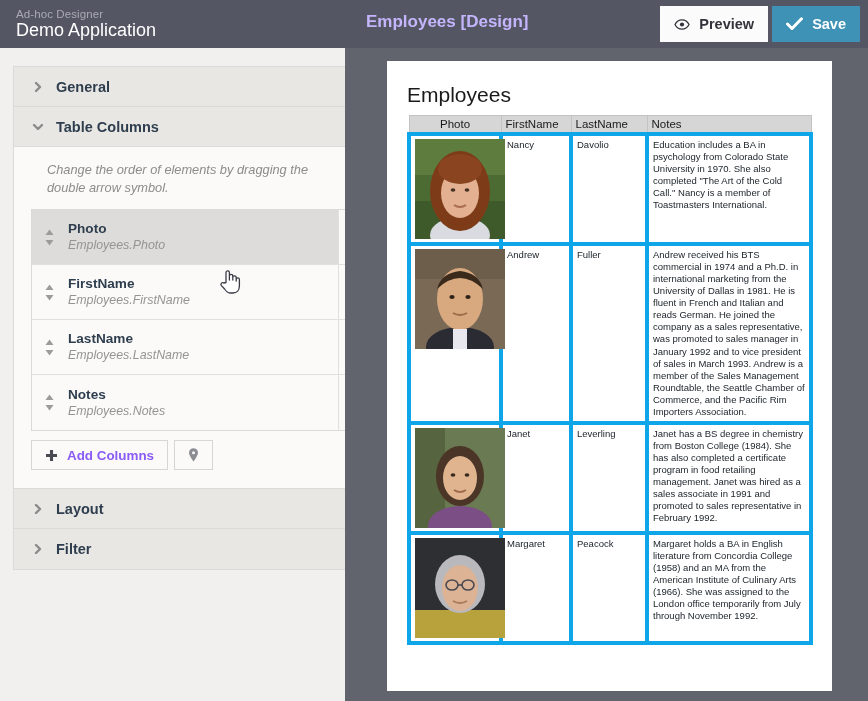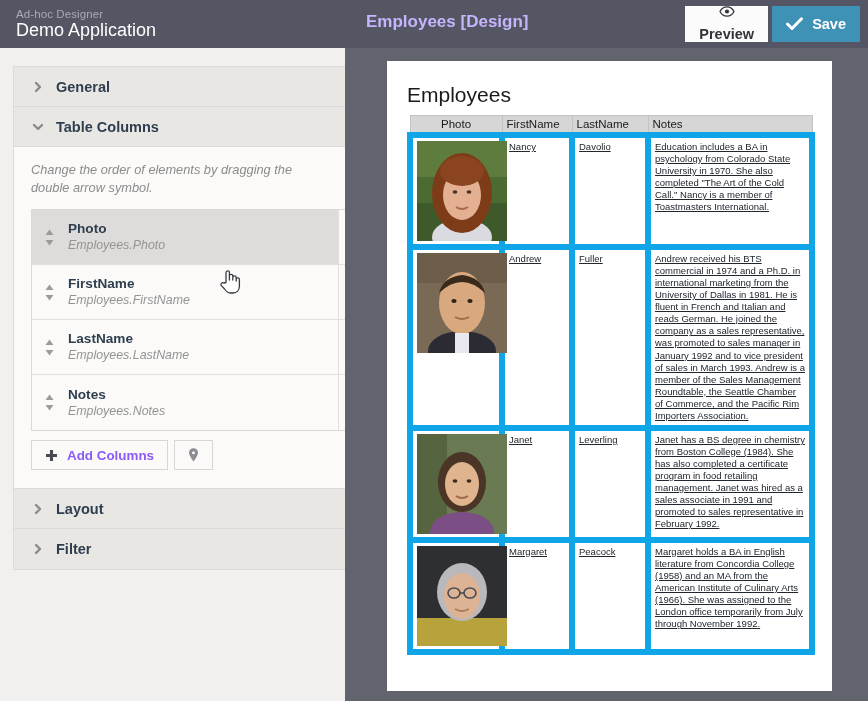--- a/index.html
+++ b/index.html
@@ -28,21 +28,21 @@
   .doc-title {
     position: absolute; left: 366px; top: 12px;
     font-size: 17px; font-weight: bold; color: #c4b5fd;
   }
   .topbtns { position: absolute; right: 8px; top: 6px; display: flex; gap: 4px; }
   .btn {
     height: 36px; display: flex; align-items: center; gap: 9px;
     padding: 0 14px; font-size: 14.5px; font-weight: bold;
     border: none; cursor: pointer; font-family: inherit;
   }
-  .btn-preview { background: #fbfbfb; color: #33333b; flex-direction: column; }
+  .btn-preview { background: #fbfbfb; color: #33333b; }
   .btn-save { background: #3d92b5; color: #ffffff; }
   .ico { display: inline-flex; align-items: center; justify-content: center; }
 
   
   .sidebar {
     position: absolute; left: 0; top: 48px; width: 345px; height: 653px;
     background: #f2f0ee; overflow: hidden;
   }
   .accordion {
     margin: 18px 13px 0 13px; width: 384px;
@@ -58,21 +58,21 @@
   .chev { width: 12px; height: 12px; flex: 0 0 12px; }
   .chev path { stroke: #8a8a8a; stroke-width: 2.4; fill: none;
                stroke-linecap: round; stroke-linejoin: round; }
 
   .sec-body {
     background: #fbfaf9; border-bottom: 1px solid #dcdad8;
     padding: 14px 17px 18px 17px;
   }
   .hint {
     font-size: 12.8px; font-style: italic; color: #8c8c8c;
-    line-height: 1.42; margin-bottom: 12px; max-width: 280px;
+    line-height: 1.42; margin-bottom: 12px; max-width: 280px; margin-left: 16px;
   }
 
   .collist { border: 1px solid #dcdad8; background: #fbfaf9; }
   .colrow { display: flex; border-bottom: 1px solid #e2e0de; height: 55px; }
   .colrow:last-child { border-bottom: none; }
   .colrow.active .colmain { background: #dedcda; }
   .colmain {
     flex: 1; display: flex; align-items: center; gap: 13px;
     padding-left: 12px; background: #fbfaf9;
     border-right: 1px solid #e2e0de; cursor: move;
@@ -116,22 +116,22 @@
     border-collapse: collapse; margin-left: 20px; width: 402px;
     table-layout: fixed; font-size: 9.5px; color: #21272e;
   }
   table.rpt th {
     background: #d6d6d6; border: 1px solid #c3c3c3;
     font-size: 11.5px; font-weight: 400; color: #1a1a1a;
     padding: 2px 4px; text-align: left; height: 17px;
   }
   table.rpt th.c-photo { text-align: center; }
   table.rpt td {
-    border: 6px solid #0ea5e9; vertical-align: top;
-    padding: 3px 4px; line-height: 1.27; text-decoration: underline;
+    border: 4px solid #0ea5e9; vertical-align: top;
+    padding: 3px 4px; line-height: 1.27;
   }
   .c-photo { width: 92px; } .c-first { width: 70px; }
   .c-last { width: 76px; } .c-notes { width: 164px; }
   td.photocell { padding: 0; }
   .pw { width: 90px; height: 100px; display: block; }
 
   .cursor { position: absolute; left: 219px; top: 220px; width: 22px; height: 26px;
             pointer-events: none; }
 </style>
 </head>

